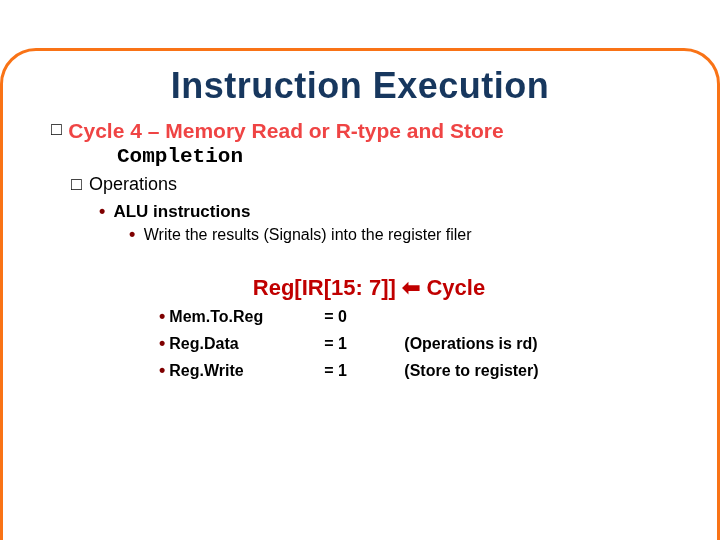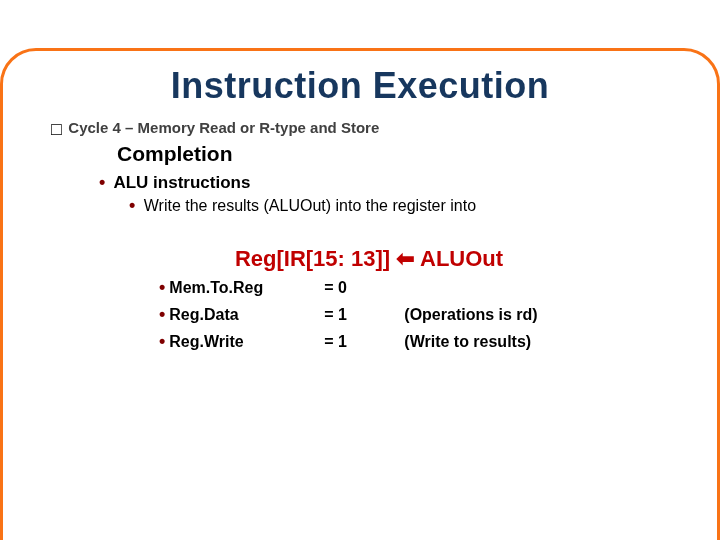--- a/index.html
+++ b/index.html
@@ -36,30 +36,31 @@
   .square-bullet {
     color: #000;
     font-size: 18px;
     font-weight: bold;
     display: inline-block;
     vertical-align: top;
     margin-right: 2px;
   }
   .cycle-line {
     font-family: Arial, sans-serif;
-    color: #404040;
-    font-size: 15px;
+    color: #ef4444;
+    font-size: 21px;
     font-weight: 700;
   }
   .cycle-indent {
     margin-left: 66px;
     font-size: 21px;
     font-weight: 700;
     color: #000;
     margin-top: 2px;
+    font-family: Liberation Mono, monospace;
   }
   .ops-line {
     margin-top: 6px;
     margin-left: 20px;
     font-size: 18px;
     color: #000;
   }
   .dot-bullet-red {
     color: #7F0000;
     font-weight: bold;
@@ -139,55 +140,59 @@
   <div class="content">
 
     <div class="row">
       <span class="square-bullet">□</span>
       <span class="cycle-line">
         <span>Cycle 4</span><span> – </span><span>Memory Read or R-type and Store</span>
       </span>
     </div>
     <div class="cycle-indent">Completion</div>
 
+    <div class="ops-line">
+      <span class="square-bullet">□</span>
+      <span>Operations</span>
+    </div>
 
     <div class="alu-line">
       <span class="dot-bullet-red">•</span>
       <span>ALU instructions</span>
     </div>
 
     <div class="write-line">
       <span class="dot-bullet-red">•</span>
-      <span>Write the results (ALUOut) into the register into</span>
+      <span>Write the results (Signals) into the register filer</span>
     </div>
 
     <div class="reg-line">
-      <span>Reg[IR[15: 13]]</span>
+      <span>Reg[IR[15: 7]]</span>
       <span class="arrow-left">⬅</span>
-      <span>ALUOut</span>
+      <span>Cycle</span>
     </div>
 
 
     <div class="ctrl-table">
       <div class="ctrl-row">
         <span class="dot-bullet-red">•</span>
         <span class="ctrl-name">Mem.To.Reg</span>
         <span class="ctrl-val">= 0</span>
       </div>
       <div class="ctrl-row">
         <span class="dot-bullet-red">•</span>
         <span class="ctrl-name">Reg.Data</span>
         <span class="ctrl-val">= 1</span>
         <span class="ctrl-desc">(Operations is rd)</span>
       </div>
       <div class="ctrl-row">
         <span class="dot-bullet-red">•</span>
         <span class="ctrl-name">Reg.Write</span>
         <span class="ctrl-val">= 1</span>
-        <span class="ctrl-desc">(Write to results)</span>
+        <span class="ctrl-desc">(Store to register)</span>
       </div>
     </div>
 
   </div>
 
   <div class="page-num">
     <span>20</span>
   </div>
 
 </div>

